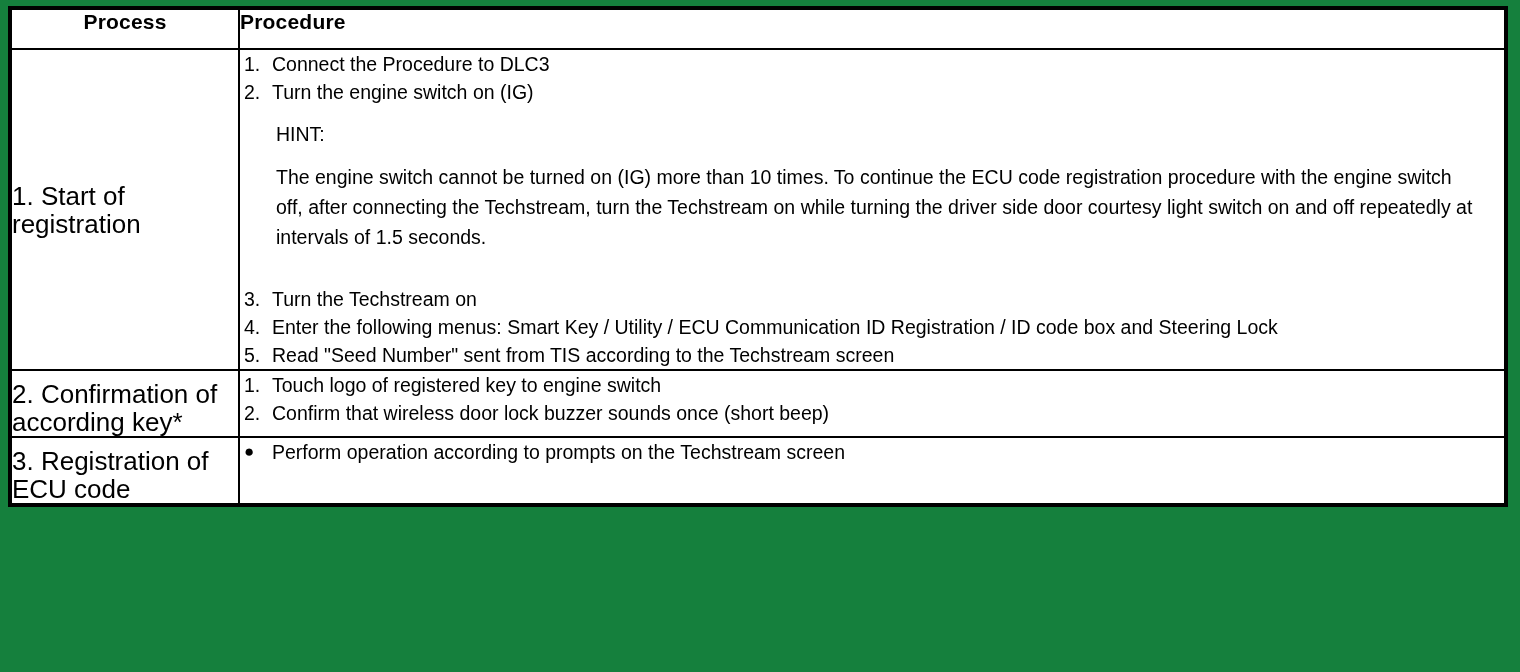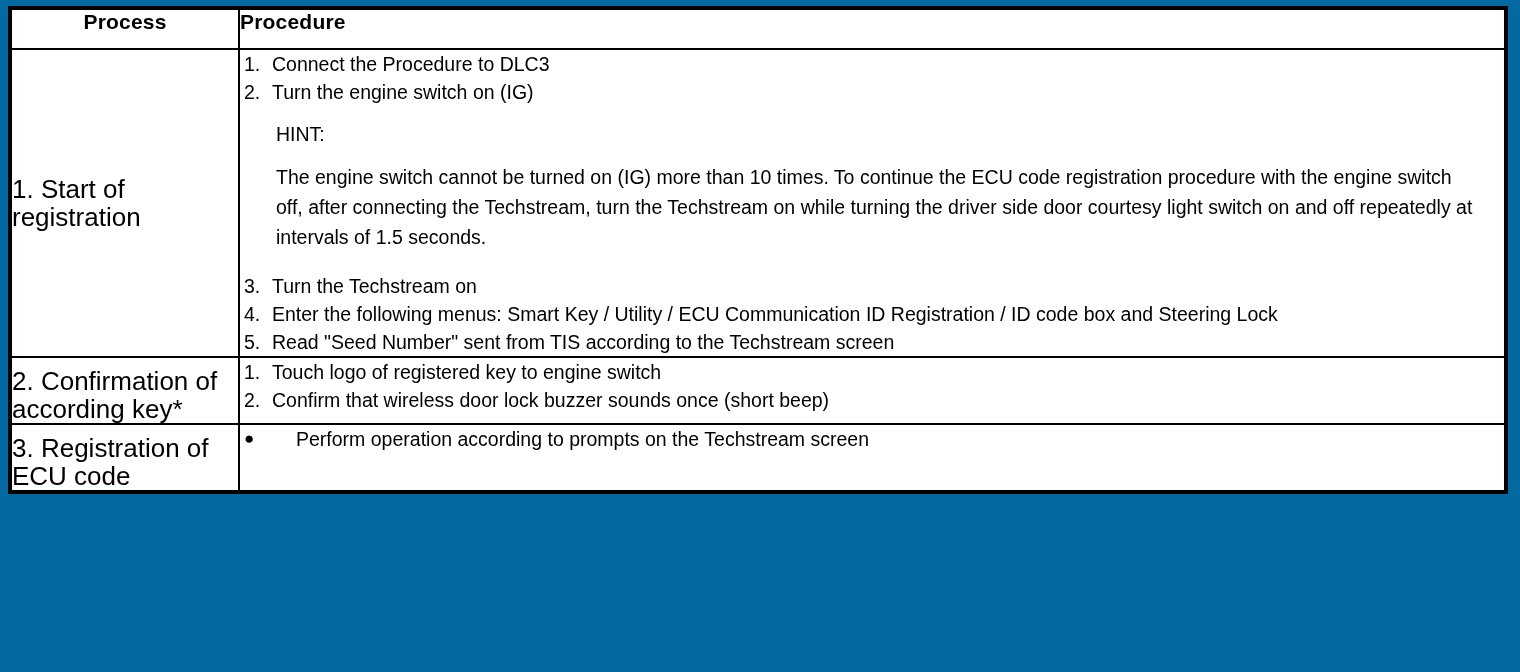--- a/index.html
+++ b/index.html
@@ -13,21 +13,21 @@
     height: 672px;
     font-family: "Liberation Sans", sans-serif;
     color: #000000;
     overflow: hidden;
   }
 
   .page {
     position: relative;
     width: 1520px;
     height: 672px;
-    background: #0369a1;
+    background: #15803d;
     box-sizing: border-box;
   }
 
   table.proc-table {
     position: absolute;
     left: 8px;
     top: 6px;
     width: 1500px;
     border-collapse: collapse;
     table-layout: fixed;
@@ -105,33 +105,33 @@
     align-items: flex-start;
   }
   li.bullet .dot {
     flex: 0 0 auto;
     width: 32px;
     padding-left: 4px;
     box-sizing: border-box;
     font-size: 17px;
     line-height: 28px;
   }
-  li.bullet .txt { flex: 1 1 auto; margin-left: 24px; }
+  li.bullet .txt { flex: 1 1 auto; }
 
   .hint-block {
     padding-left: 36px;
   }
   .hint-label {
     margin: 0;
     padding: 0;
     height: 56px;
     line-height: 56px;
   }
   .hint-body {
-    margin: 0 0 0 0;
+    margin: 0 0 13px 0;
     padding: 0 22px 0 0;
     line-height: 30px;
   }
   .gap-after-hint { height: 20px; }
 </style>
 </head>
 <body>
 
 <div class="page">
 

